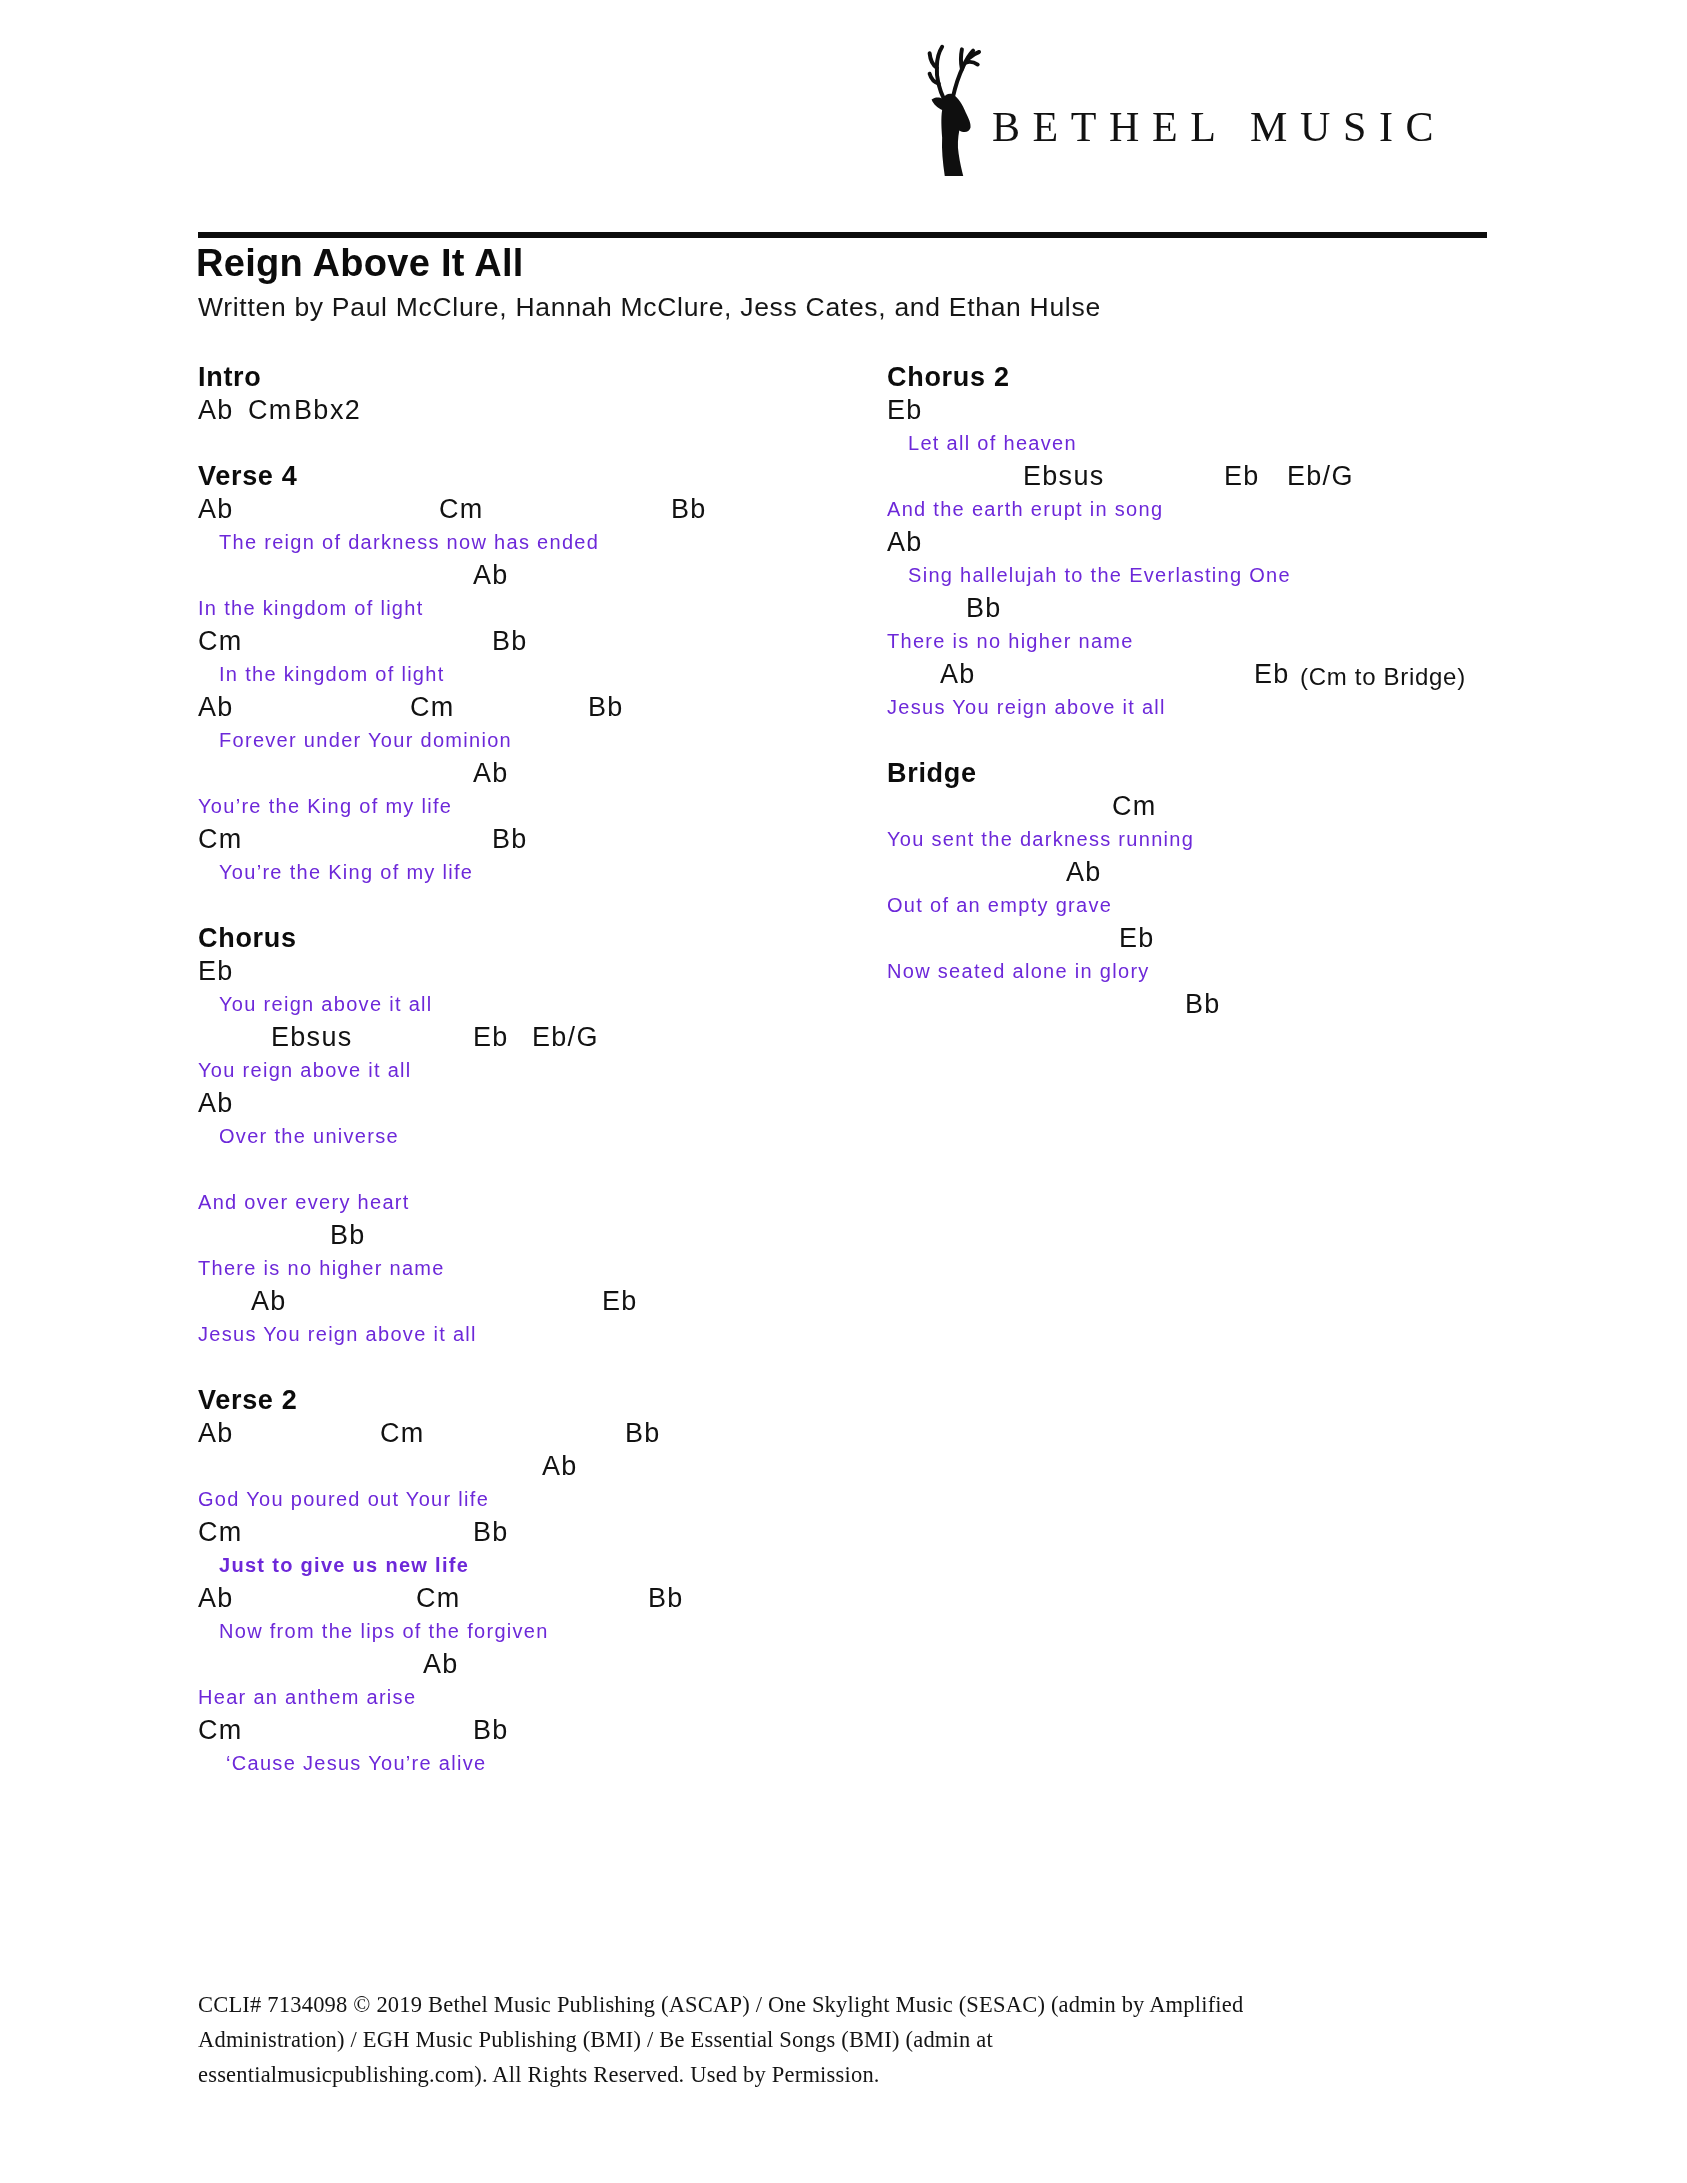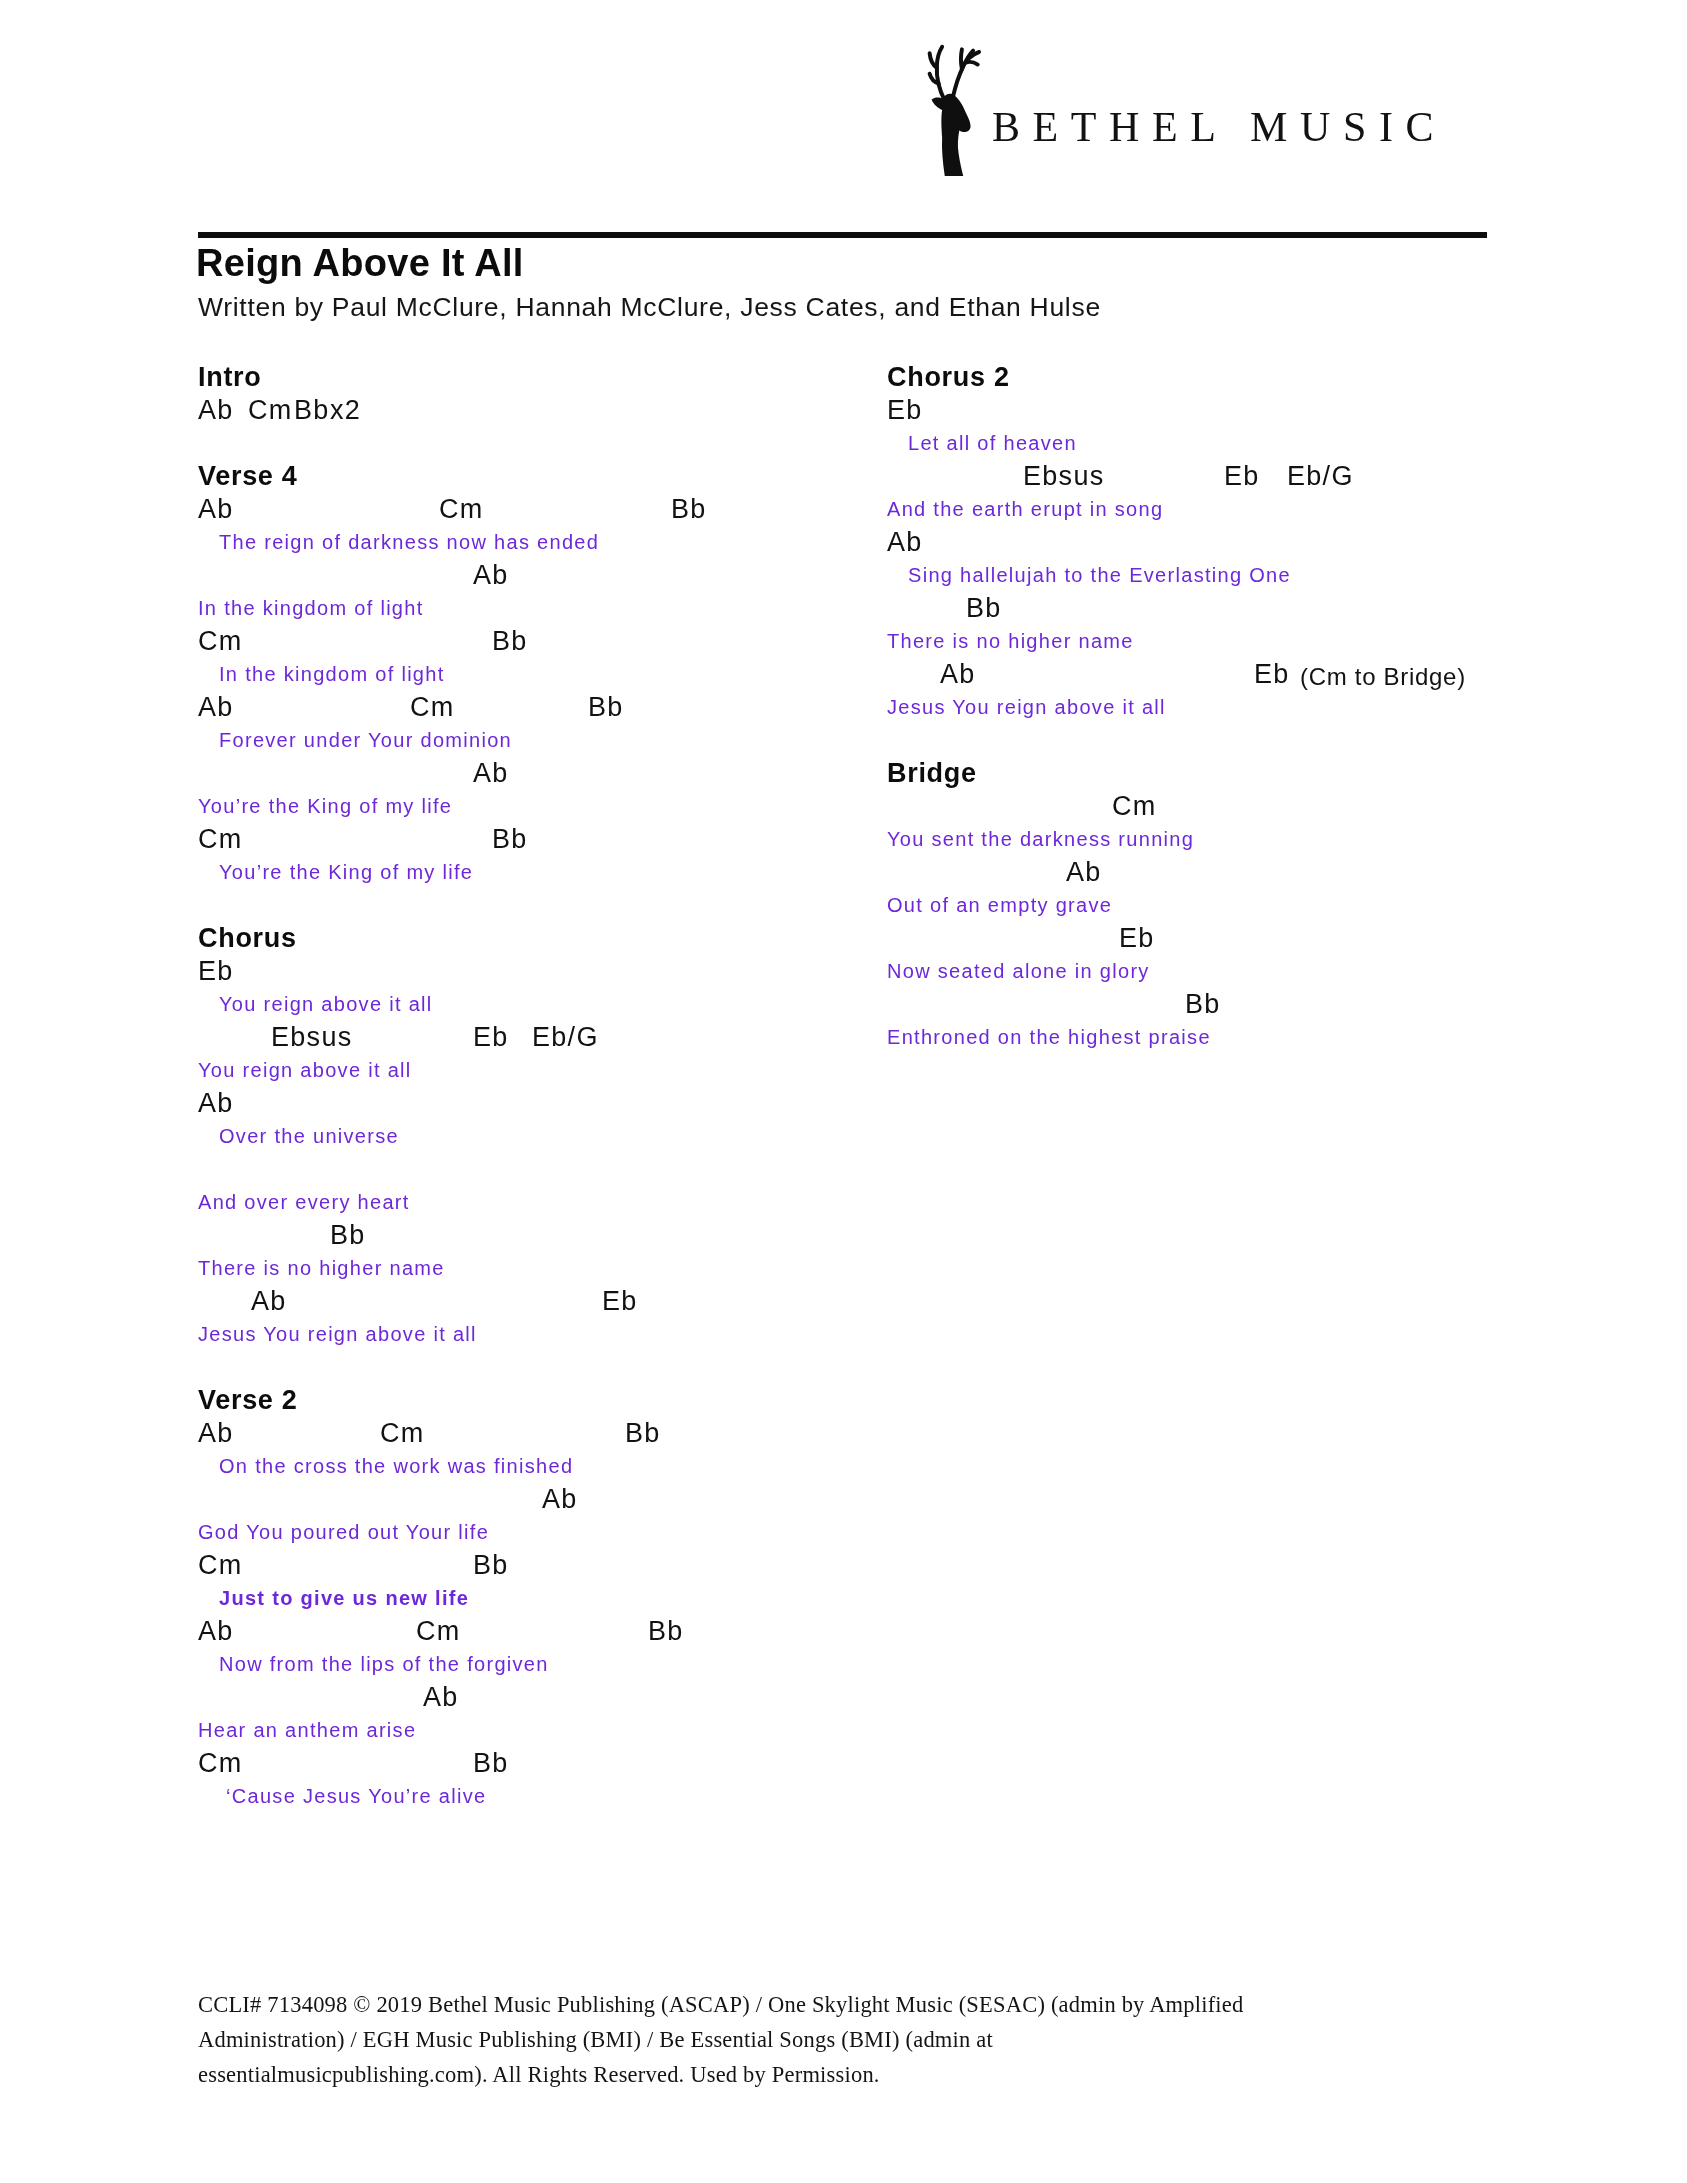--- a/index.html
+++ b/index.html
@@ -154,21 +154,20 @@
         </div>
         <div class="line"><span class="lyric" style="margin-left: 0px;">Jesus You reign above it all</span></div>
       </div>
       <div class="section">
         <div class="sec-heading">Verse 2</div>
         <div class="line">
           <span class="chord" style="left: 0px;">Ab</span>
           <span class="chord" style="left: 182px;">Cm</span>
           <span class="chord" style="left: 427px;">Bb</span>
         </div>
-        <div class="line"><span class="lyric" style="margin-left: 21px;">On the cross the work was finished</span></div>
         <div class="line">
           <span class="chord" style="left: 344px;">Ab</span>
         </div>
         <div class="line"><span class="lyric" style="margin-left: 0px;">God You poured out Your life</span></div>
         <div class="line">
           <span class="chord" style="left: 0px;">Cm</span>
           <span class="chord" style="left: 275px;">Bb</span>
         </div>
         <div class="line"><span class="lyric" style="margin-left: 21px; font-weight: bold;">Just to give us new life</span></div>
         <div class="line">
@@ -226,21 +225,20 @@
           <span class="chord" style="left: 179px;">Ab</span>
         </div>
         <div class="line"><span class="lyric" style="margin-left: 0px;">Out of an empty grave</span></div>
         <div class="line">
           <span class="chord" style="left: 232px;">Eb</span>
         </div>
         <div class="line"><span class="lyric" style="margin-left: 0px;">Now seated alone in glory</span></div>
         <div class="line">
           <span class="chord" style="left: 298px;">Bb</span>
         </div>
-        <div class="line"><span class="lyric" style="margin-left: 0px;">Enthroned on the highest praise</span></div>
       </div>
     </div>
 
   <div id="footer">
     <div>CCLI# 7134098 © 2019 Bethel Music Publishing (ASCAP) / One Skylight Music (SESAC) (admin by Amplified</div>
     <div>Administration) / EGH Music Publishing (BMI) / Be Essential Songs (BMI) (admin at</div>
     <div>essentialmusicpublishing.com). All Rights Reserved. Used by Permission.</div>
   </div>
 
 </div>

